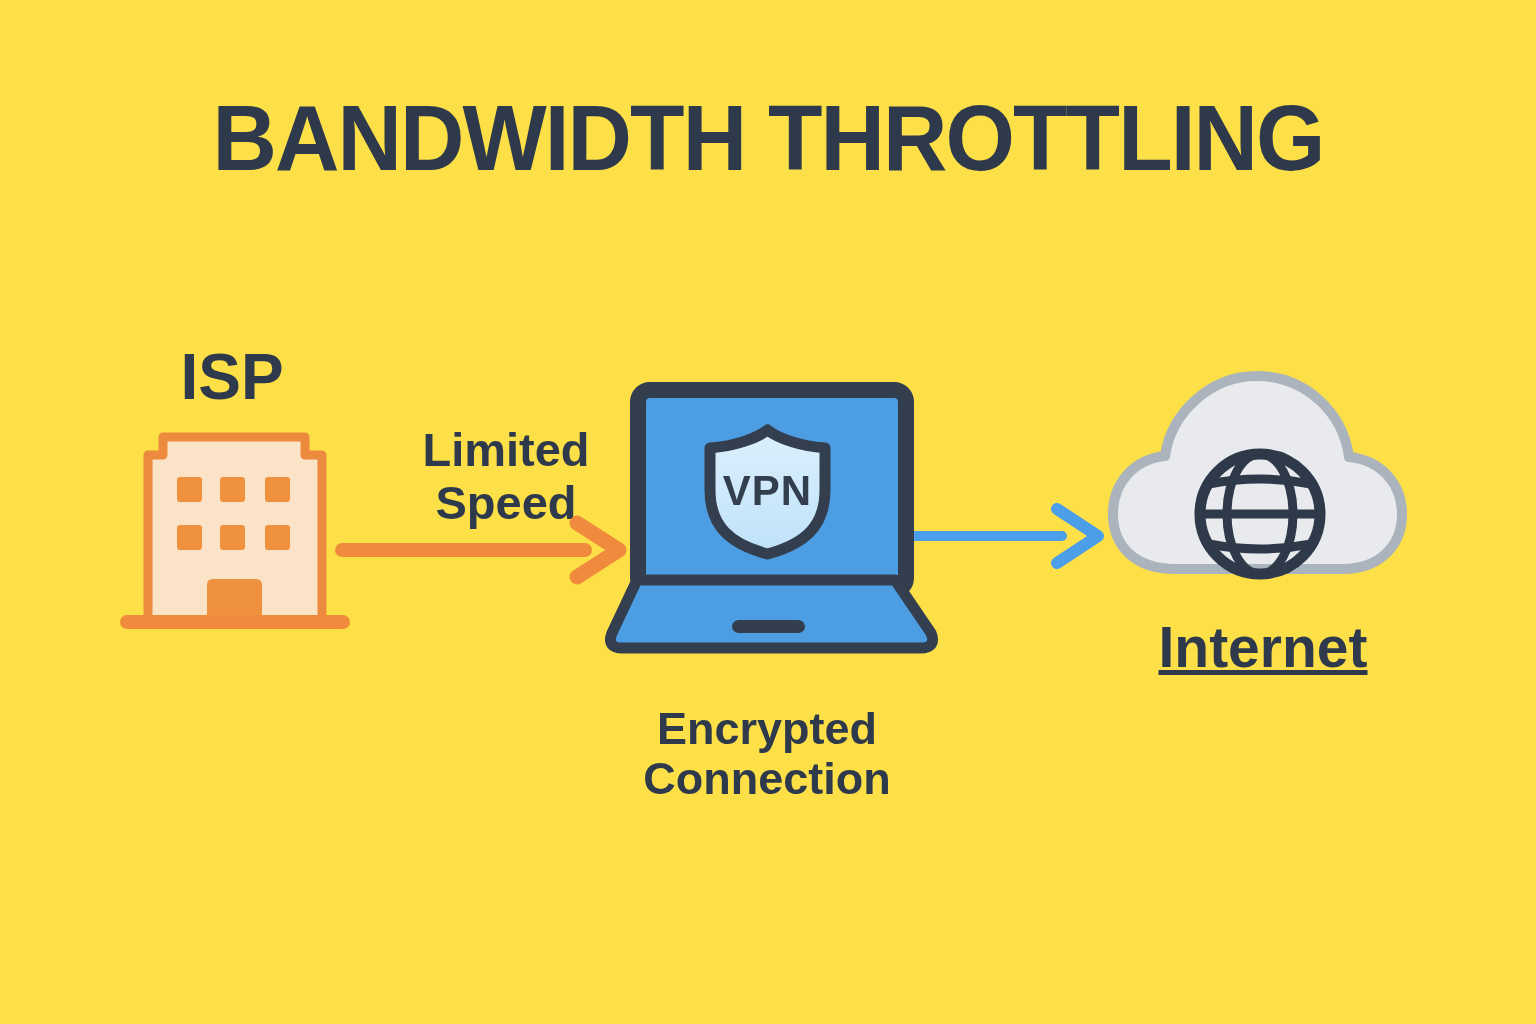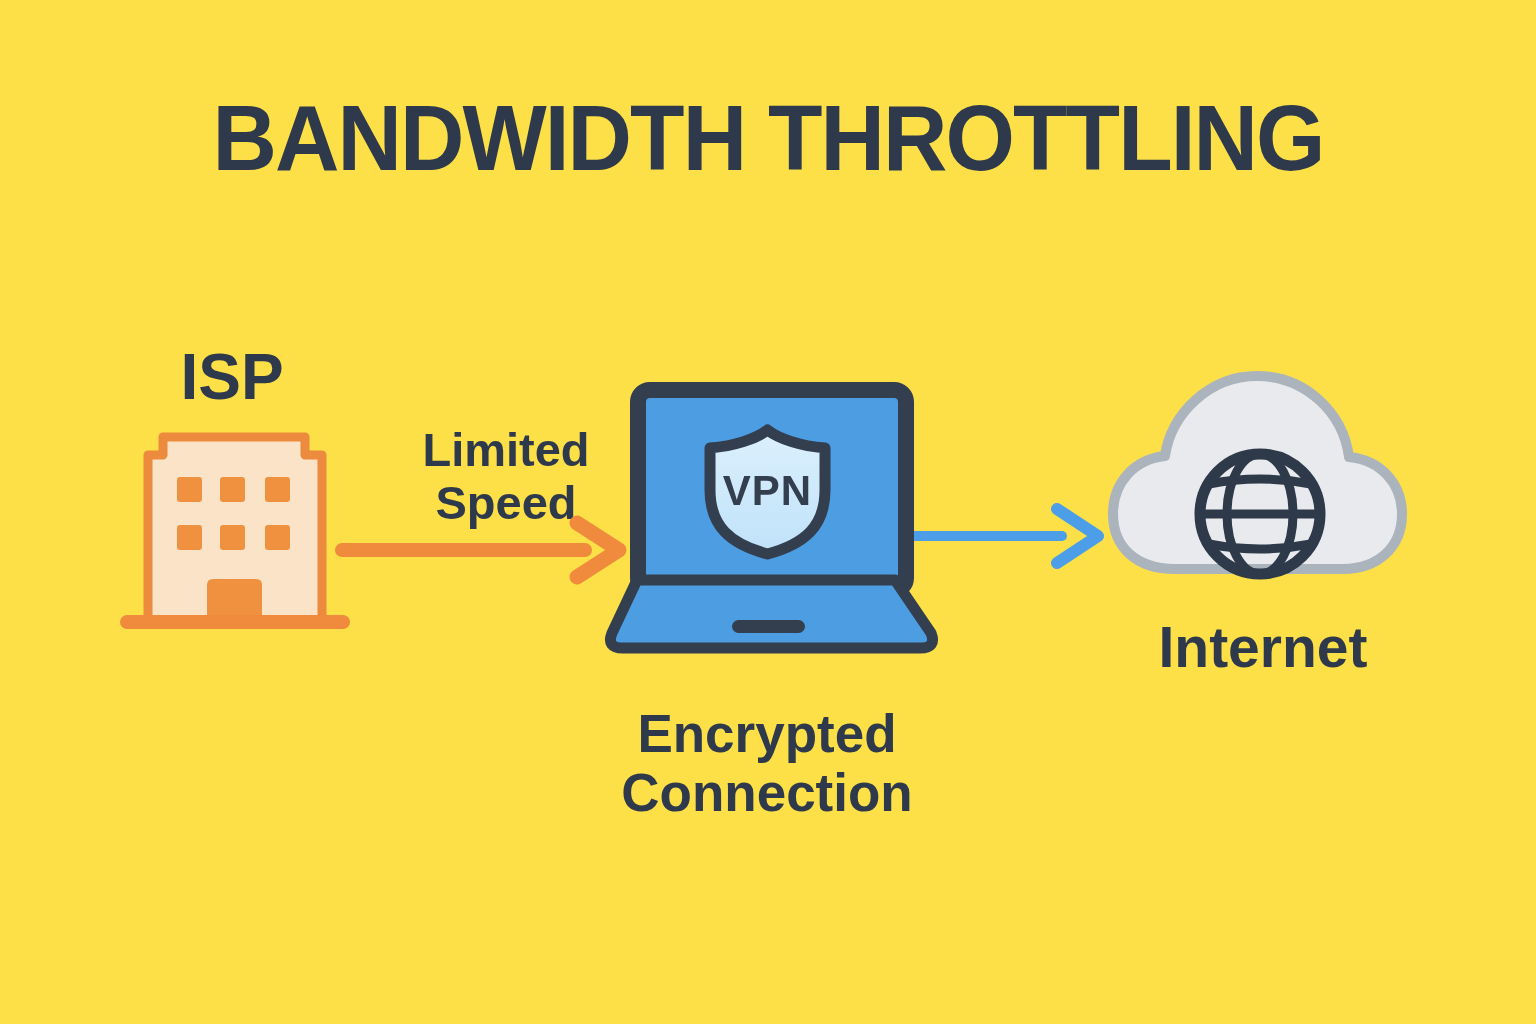--- a/index.html
+++ b/index.html
@@ -31,22 +31,22 @@
   .node-label {
     font-weight: 700;
     color: #2E3A4C;
     text-align: center;
     white-space: pre-line;
     line-height: 1.12;
     transform: translateX(-50%);
   }
   .isp-label       { left: 232px;  top: 342px; font-size: 64px; }
   .limited-label   { left: 462px;  top: 424px; font-size: 47px; margin-left: 44px; }
-  .encrypted-label { left: 767px;  top: 704px; font-size: 53px; }
-  .internet-label  { left: 1263px; top: 616px; font-size: 57px; }
+  .encrypted-label { left: 767px;  top: 704px; font-size: 45px; }
+  .internet-label  { left: 1263px; top: 616px; font-size: 57px; text-decoration: underline; }
   svg { display: block; }
 </style>
 </head>
 <body>
 
 <div class="canvas">
 
   <div class="abs title">BANDWIDTH THROTTLING</div>
 
   <div class="abs node-label isp-label">ISP</div>

